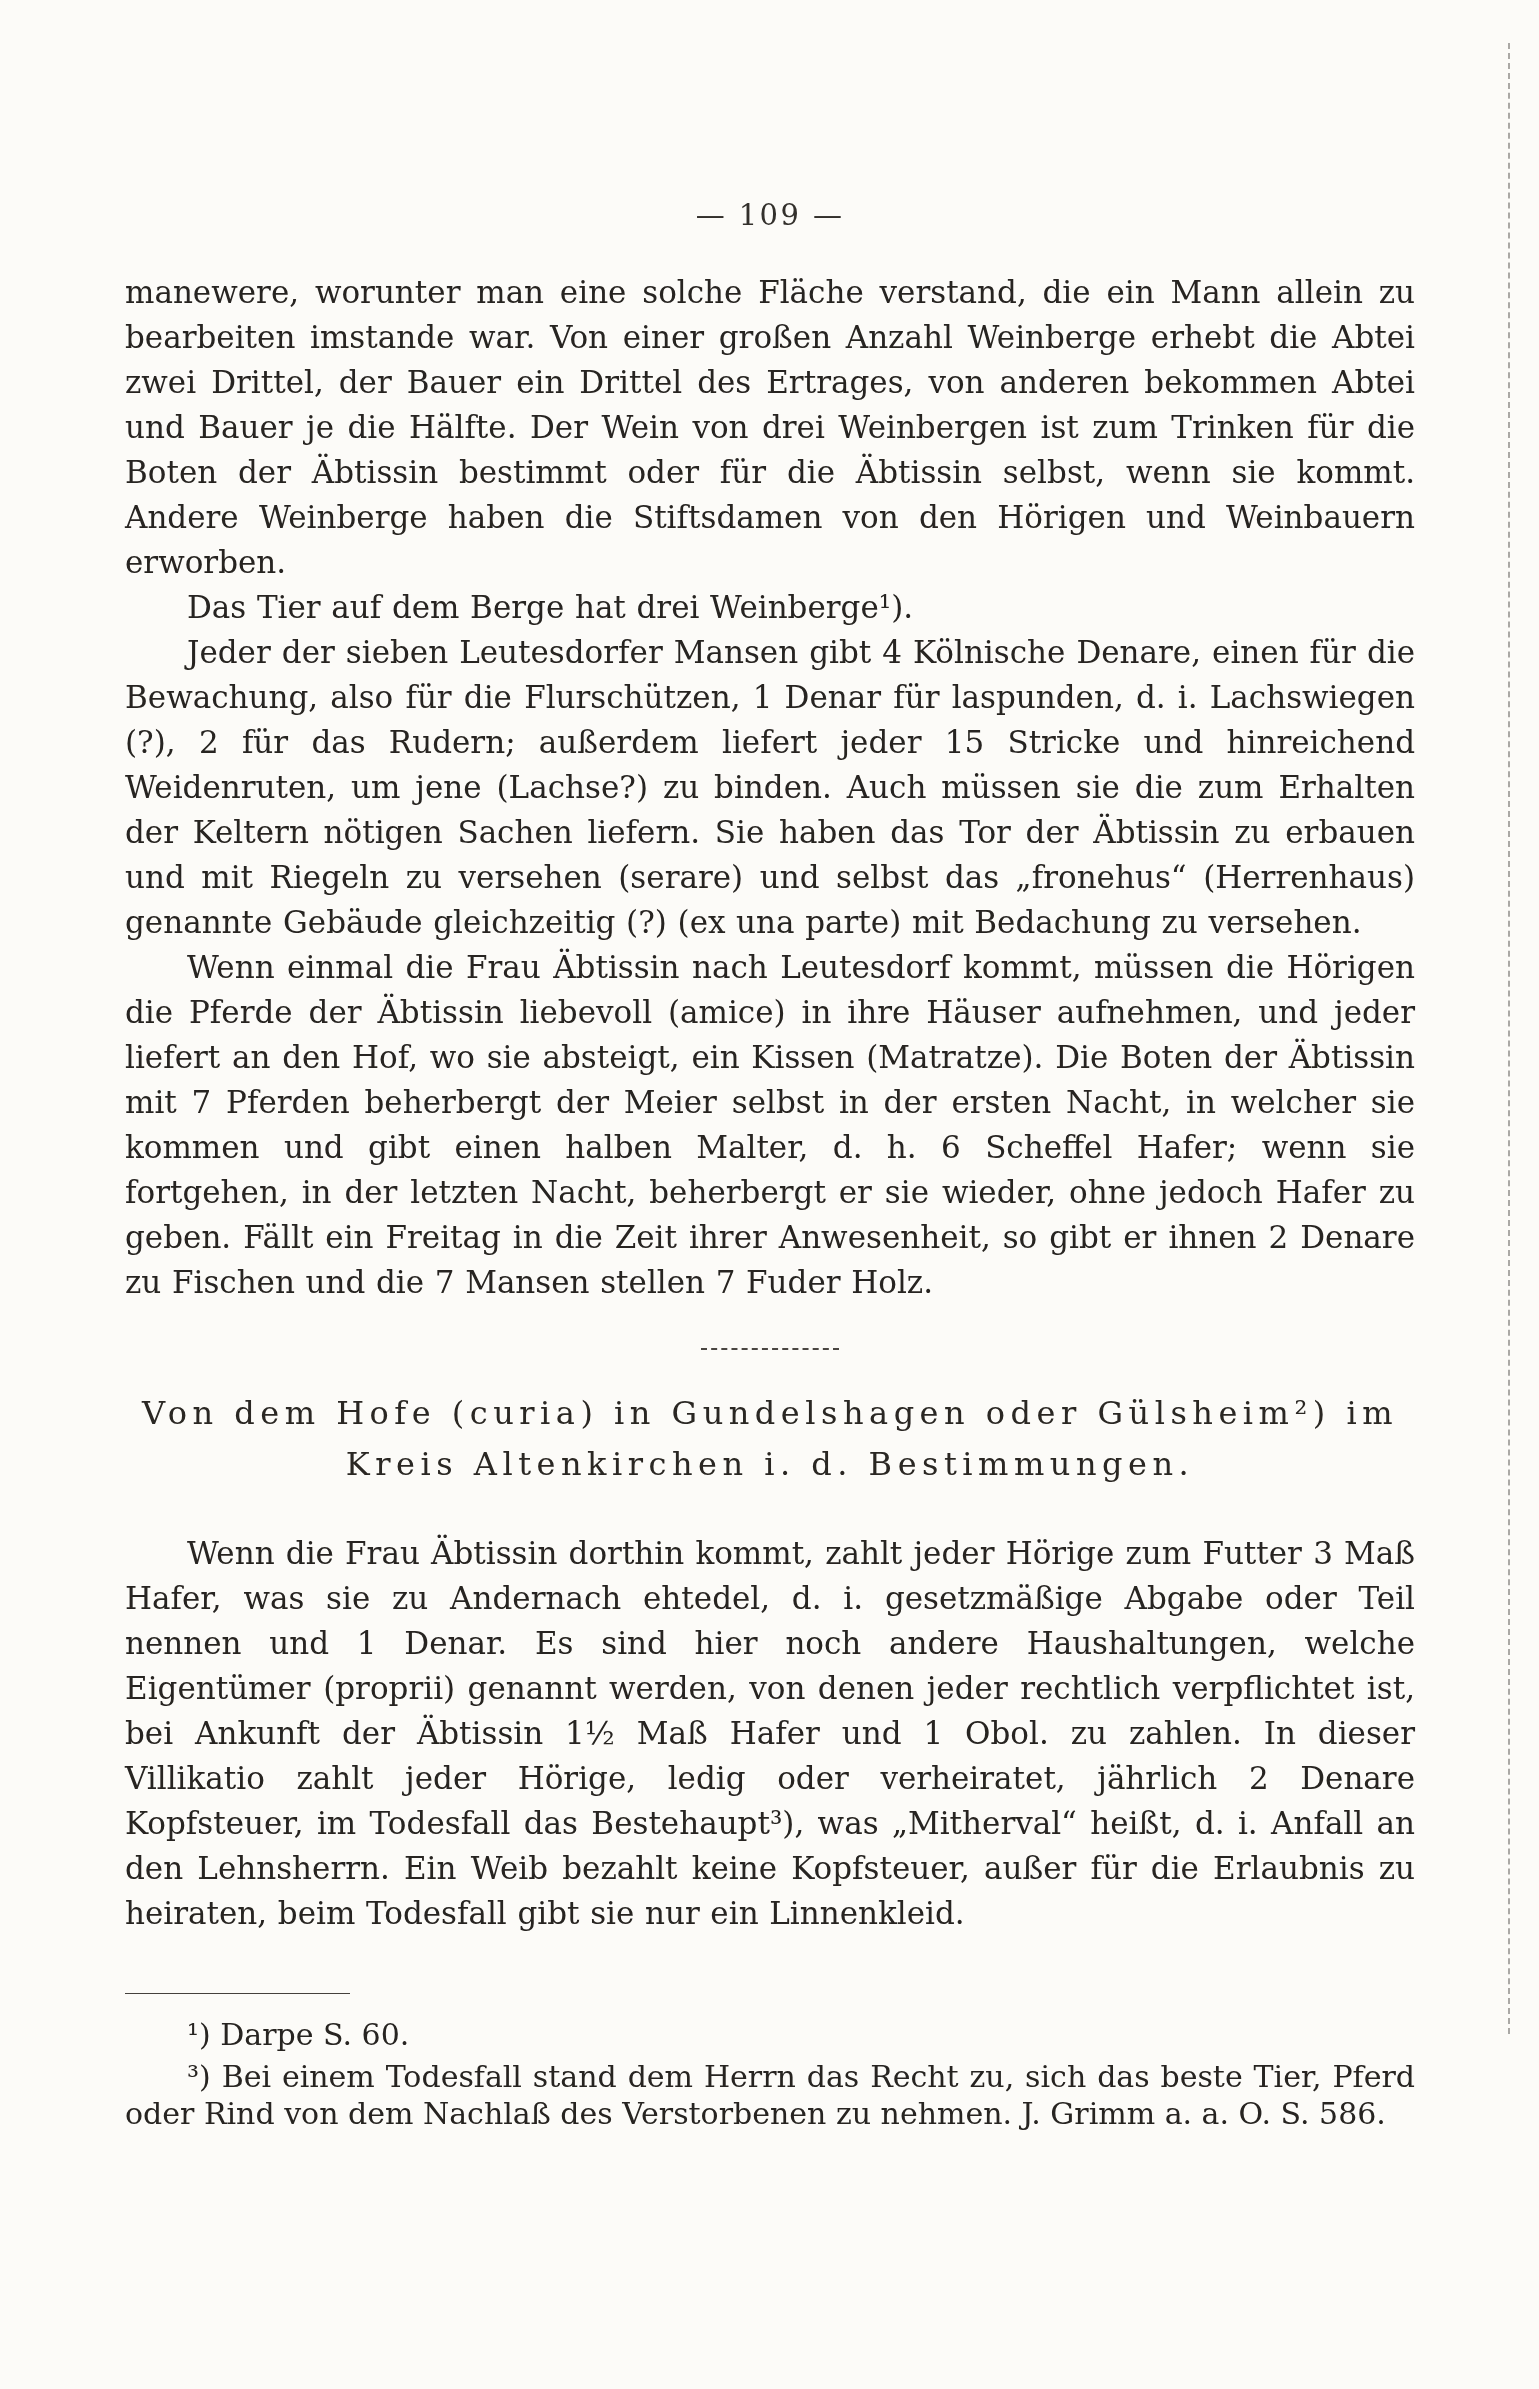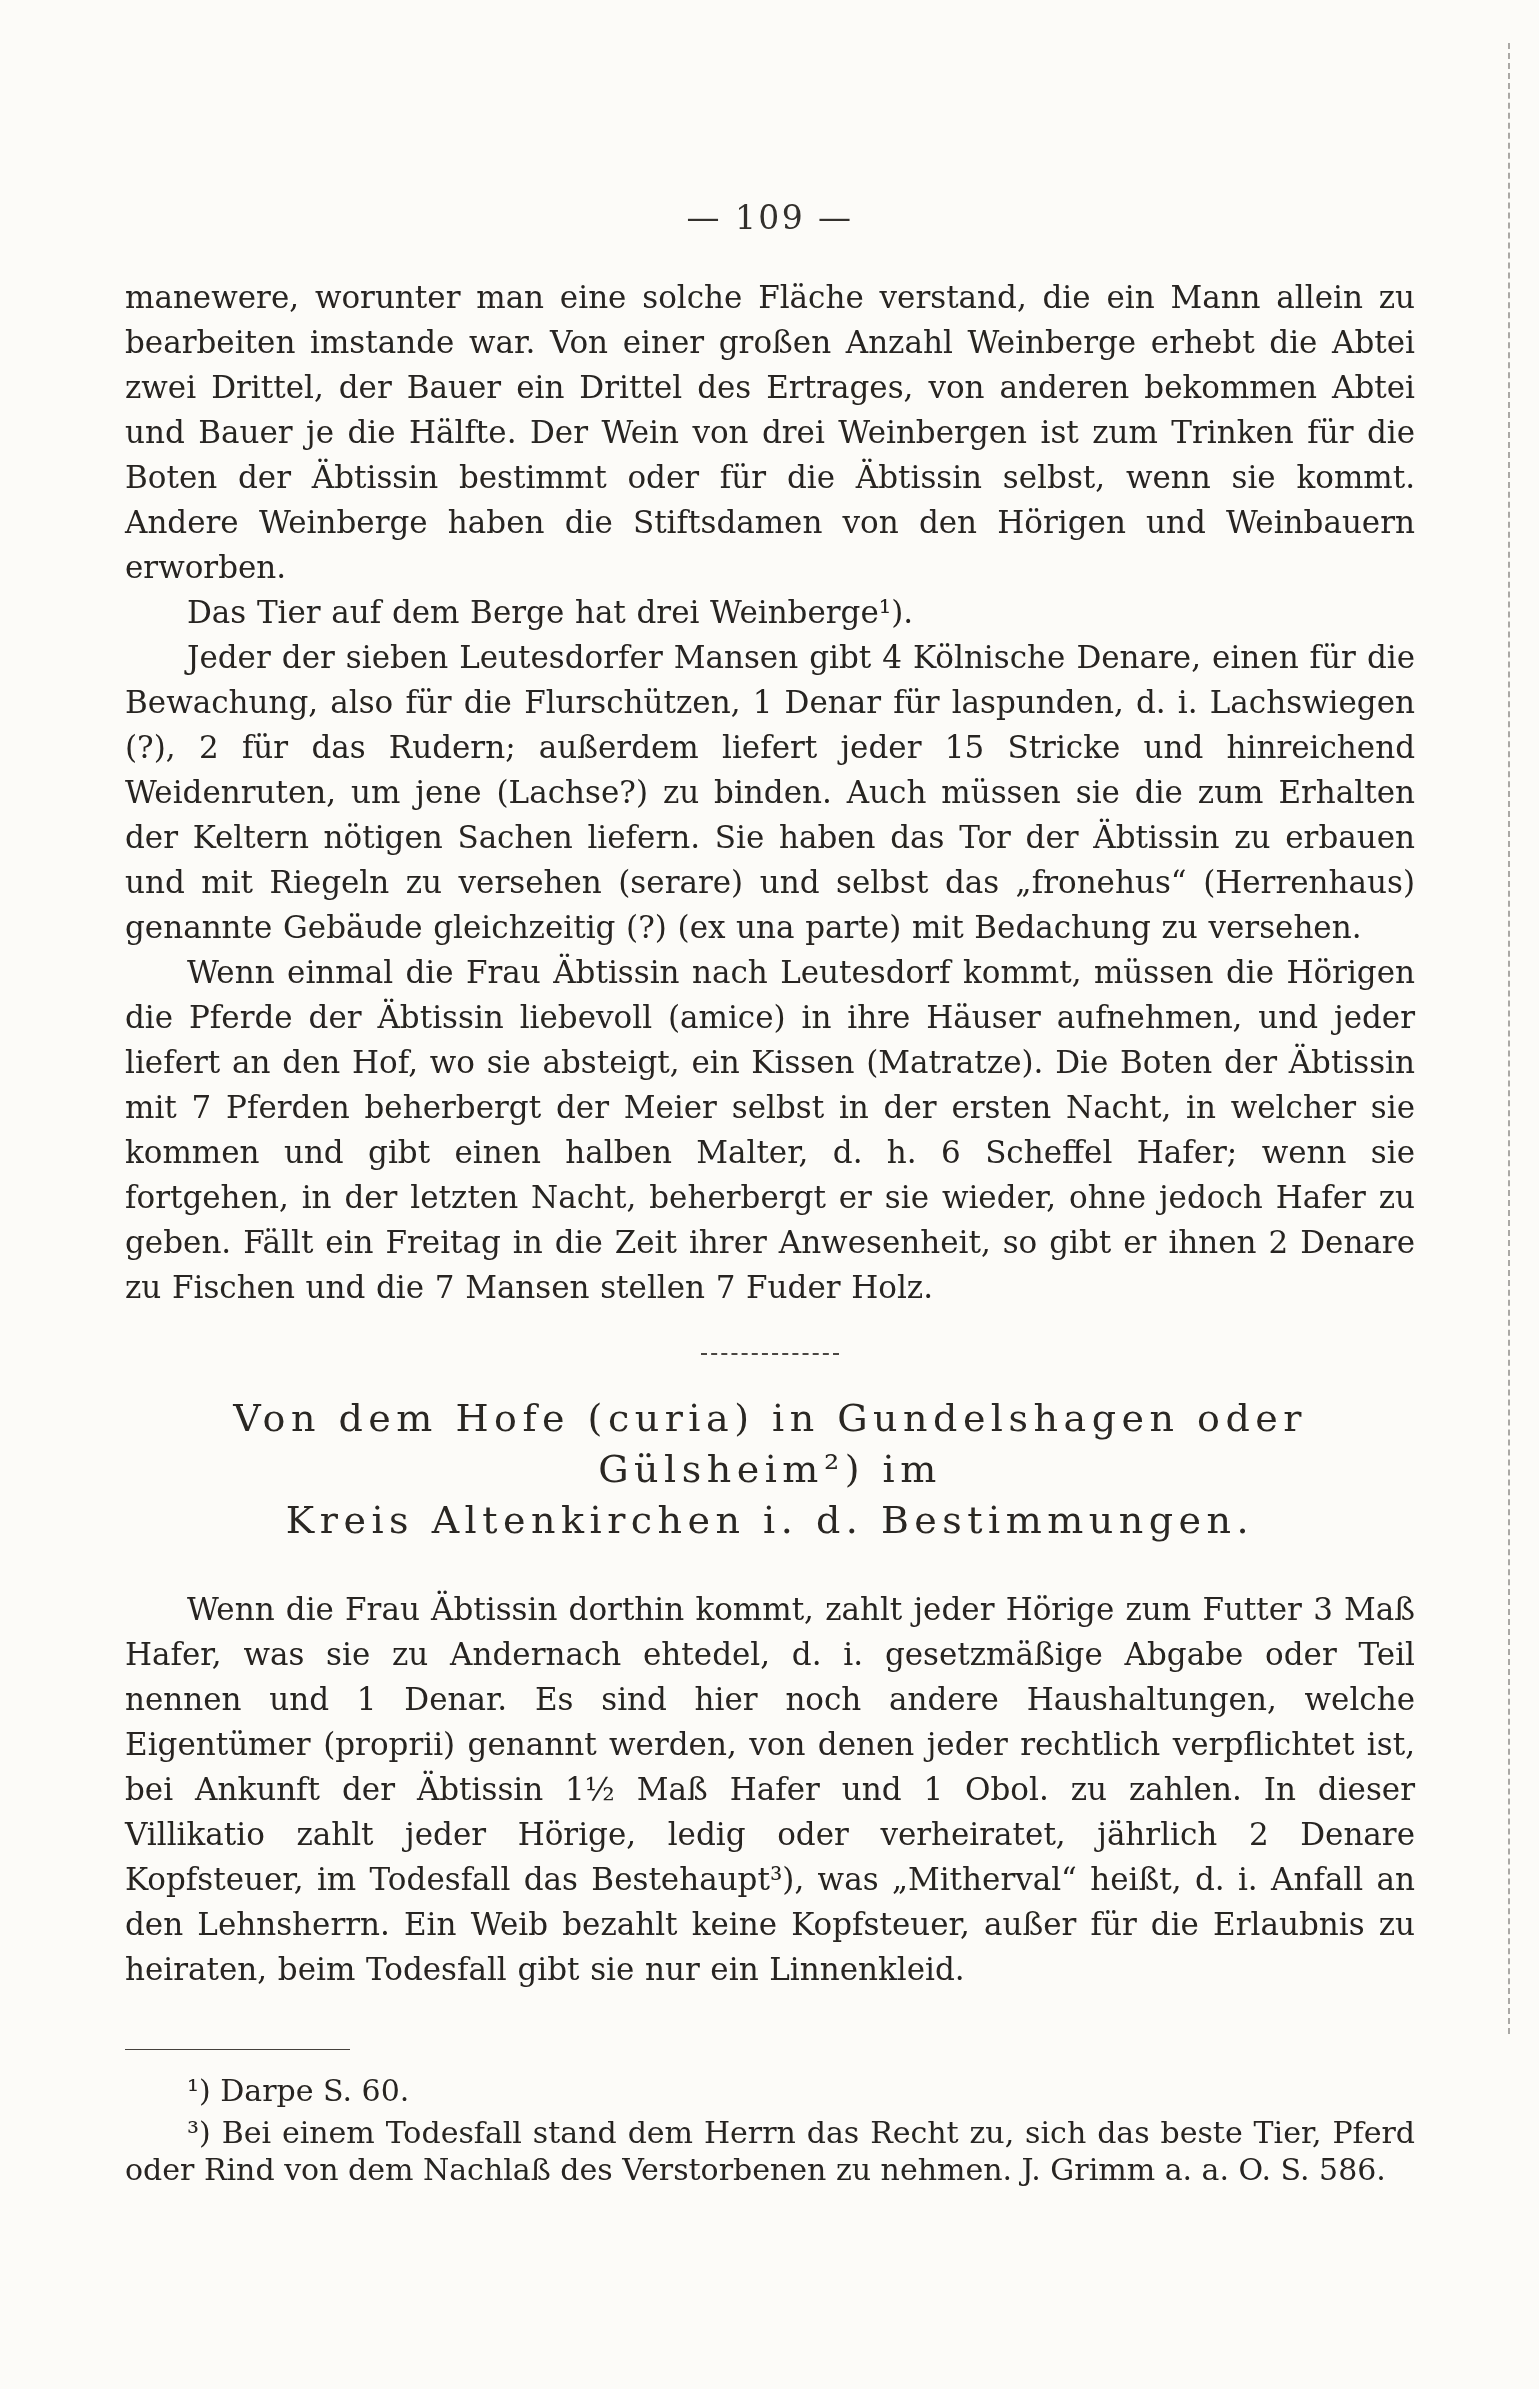--- a/index.html
+++ b/index.html
@@ -27,42 +27,42 @@
     opacity: 0.75;
   }
   .content {
     position: absolute;
     left: 125px;
     top: 198px;
     width: 1290px;
   }
   .page-number {
     text-align: center;
-    font-size: 33px;
+    font-size: 29px;
     letter-spacing: 2.4px;
     color: #33302c;
     margin: 0 0 38px 0;
   }
   .para {
     margin: 0;
     font-size: 31px;
     line-height: 45px;
     text-align: justify;
     word-spacing: 0.8px;
   }
   .para.indent { text-indent: 62px; }
   .section-divider {
     width: 138px;
     height: 0;
     border-top: 2.4px dashed #4a4642;
     margin: 43px auto 38px auto;
   }
   .section-heading {
     text-align: center;
-    font-size: 38px;
+    font-size: 32px;
     line-height: 51px;
     letter-spacing: 5.5px;
     margin: 0 0 41px 0;
     color: #2a2723;
   }
   .footnote-rule {
     width: 225px;
     height: 0;
     border-top: 1.6px solid #45413d;
     margin: 57px 0 22px 0;

